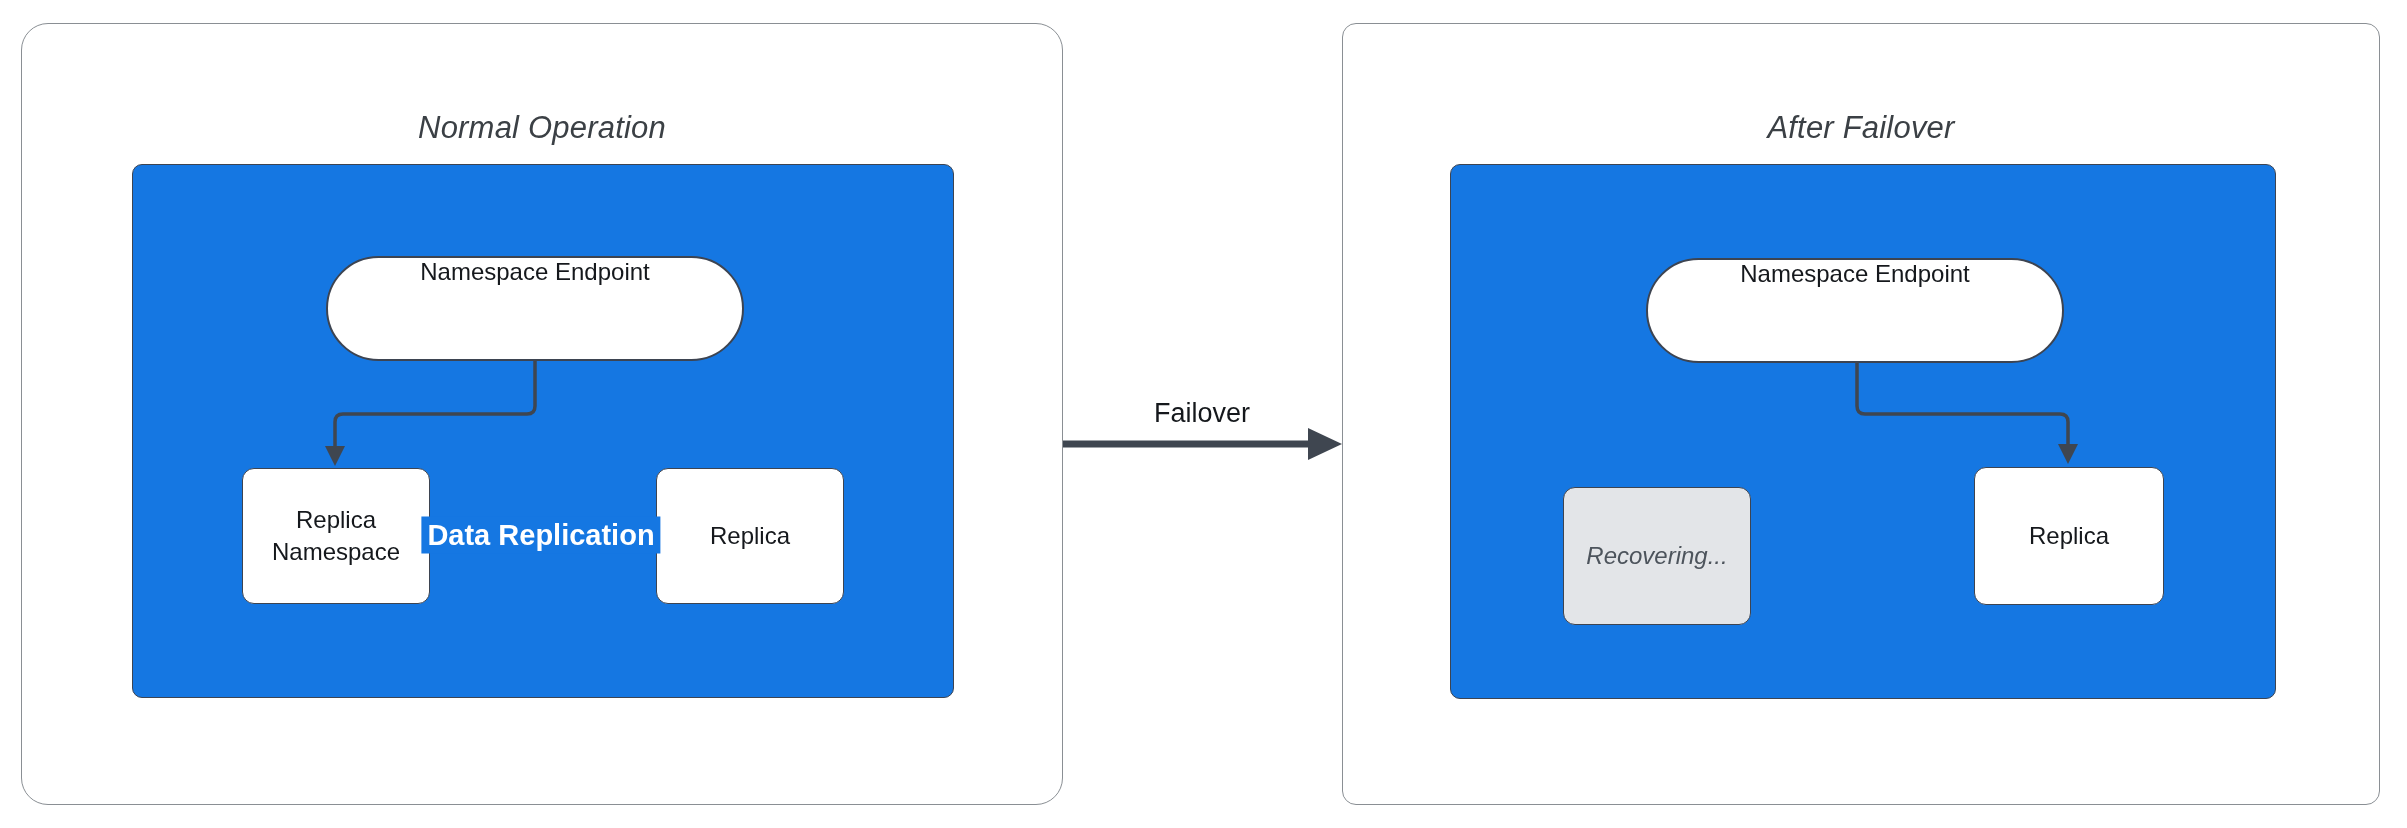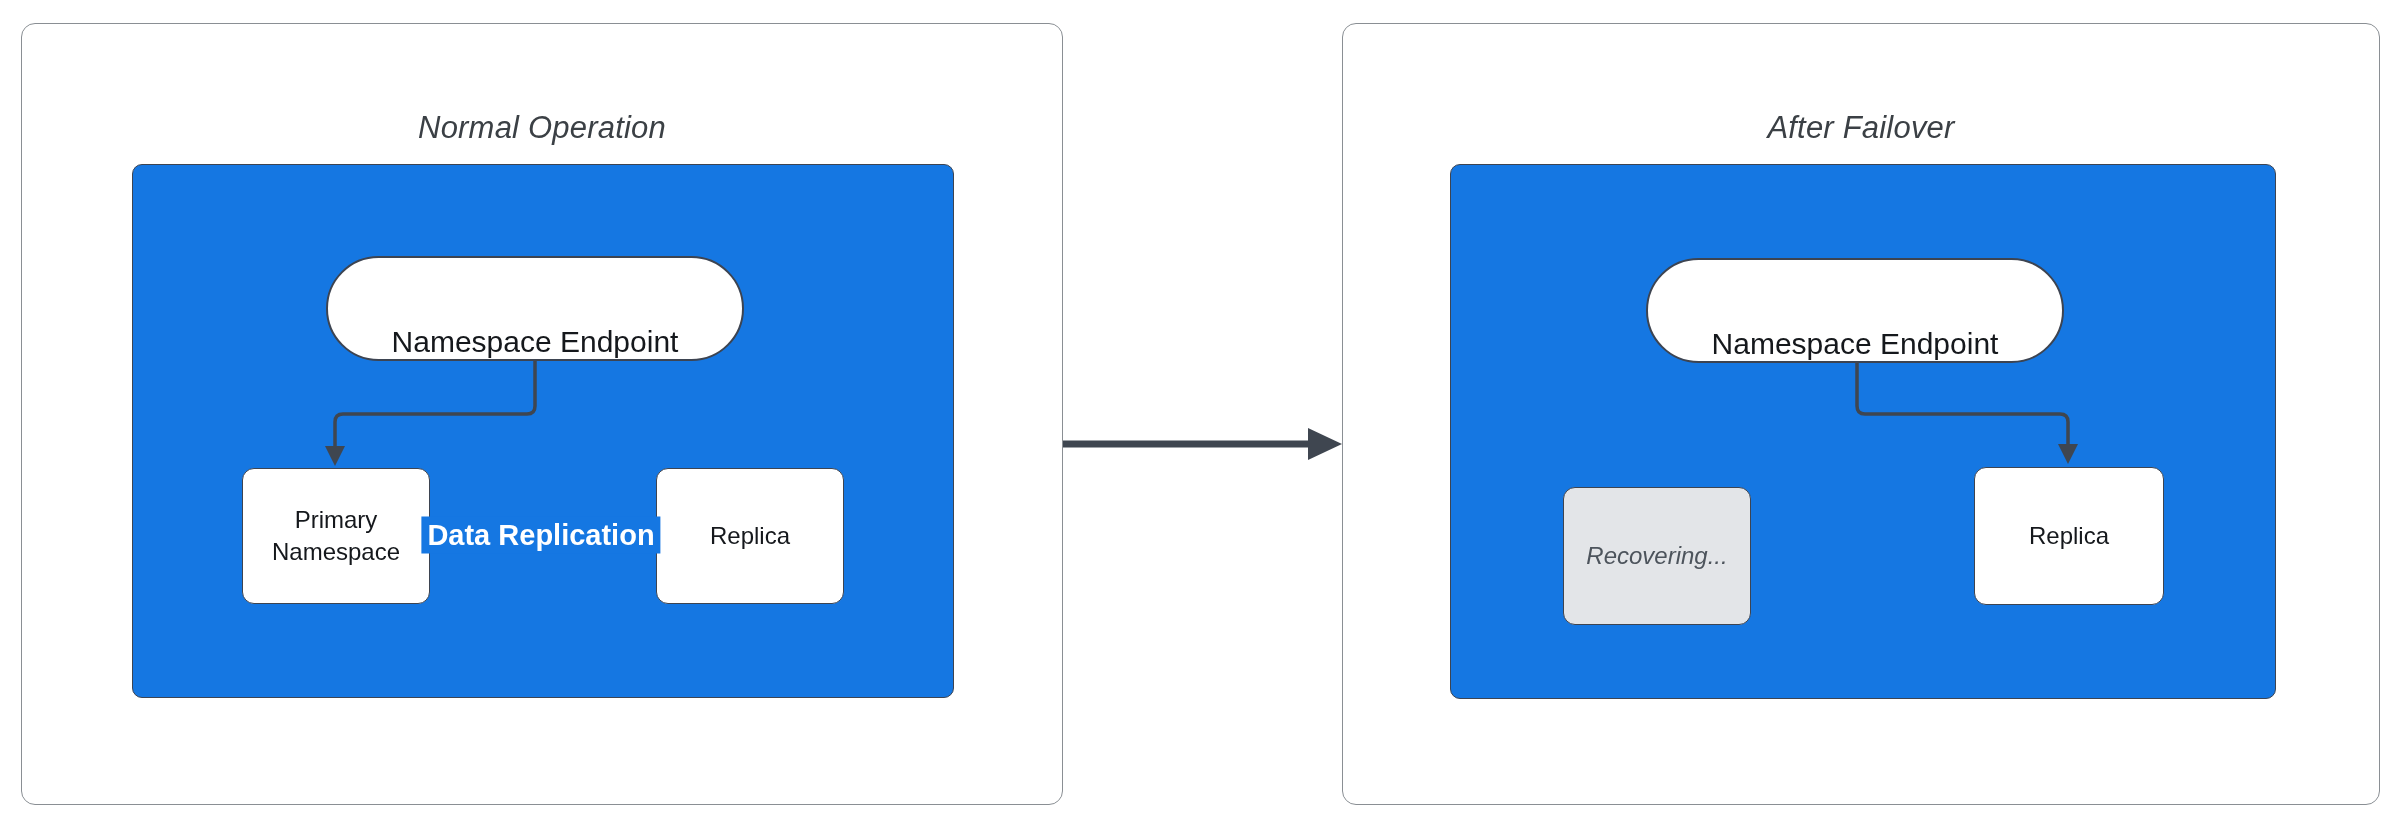--- a/index.html
+++ b/index.html
@@ -19,21 +19,21 @@
     font-family:"Liberation Sans","DejaVu Sans",sans-serif;
     width:2407px;height:828px;position:relative;overflow:hidden;
   }
   .canvas{position:absolute;inset:0;width:2407px;height:828px;}
 
   .panel{
     position:absolute;top:23px;height:782px;
     border:1px solid var(--panel-border);
     border-radius:14px;background:#ffffff;
   }
-  .panel.left{left:21px;width:1042px;}
+  .panel.left{left:21px;width:1042px;border-radius:27px;}
   .panel.right{left:1342px;width:1038px;padding-left:34px;}
 
   .panel-title{
     position:absolute;left:0;right:0;top:86px;
     text-align:center;font-style:italic;
     font-size:31px;color:var(--title-color);
     letter-spacing:0.2px;
   }
 
   .region{
@@ -41,22 +41,22 @@
     border:1px solid var(--node-border);
     border-radius:10px;
   }
   .region.left-region{left:110px;top:140px;width:822px;height:534px;}
   .region.right-region{left:107px;top:140px;width:826px;height:535px;}
 
   .pill{
     position:absolute;background:#ffffff;
     border:2px solid var(--node-border);
     border-radius:999px;
-    display:flex;align-items:flex-end;justify-content:center;
-    font-size:30px;color:var(--node-text);
+    display:flex;align-items:flex-start;justify-content:center;
+    font-size:24px;color:var(--node-text);
   }
   .node{
     position:absolute;background:#ffffff;
     border:1.5px solid var(--node-border);
     border-radius:12px;
     display:flex;align-items:center;justify-content:center;
     text-align:center;line-height:1.35;
     font-size:24px;color:var(--node-text);
     padding:8px;
   }
@@ -102,21 +102,21 @@
   <div class="panel left">
     <div class="panel-title">Normal Operation</div>
 
     <div class="region left-region"></div>
 
     <div class="pill endpoint">
       <span>Namespace Endpoint</span>
     </div>
 
     <div class="node primary">
-      <span>Primary Namespace</span>
+      <span>Replica Namespace</span>
     </div>
 
     <div class="node replica">
       <span>Replica</span>
     </div>
   </div>
 
   <div class="panel right">
     <div class="panel-title">After Failover</div>
 
@@ -145,14 +145,15 @@
 
     <path class="edge-thick" d="M1063,444 L1312,444"></path>
     <polygon class="arrowhead" points="1308,428 1308,460 1342,444"></polygon>
 
     <path class="edge" d="M1857,362 L1857,406 Q1857,414 1865,414 L2060,414 Q2068,414 2068,422 L2068,446"></path>
     <polygon class="arrowhead" points="2058,444 2078,444 2068,464"></polygon>
   </svg>
 
   <div class="edge-label-blue">Data Replication</div>
 
+  <div class="edge-label-plain">Failover</div>
 
 </div>
 
 </body></html>

